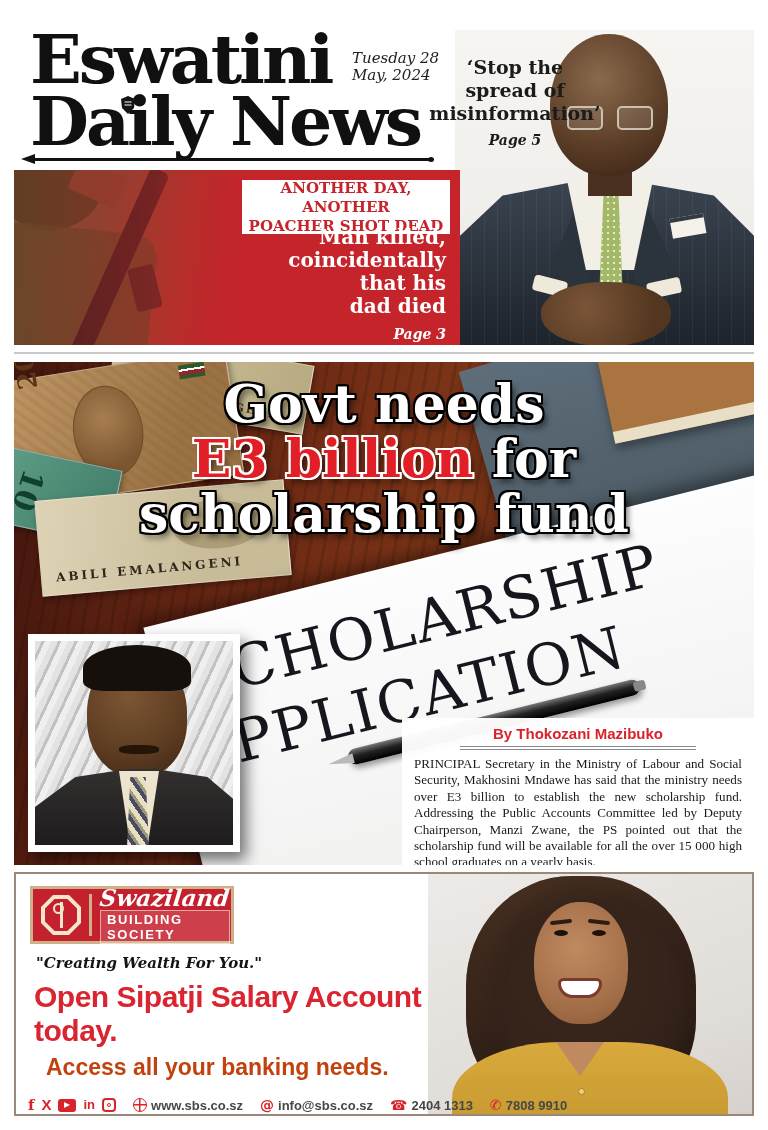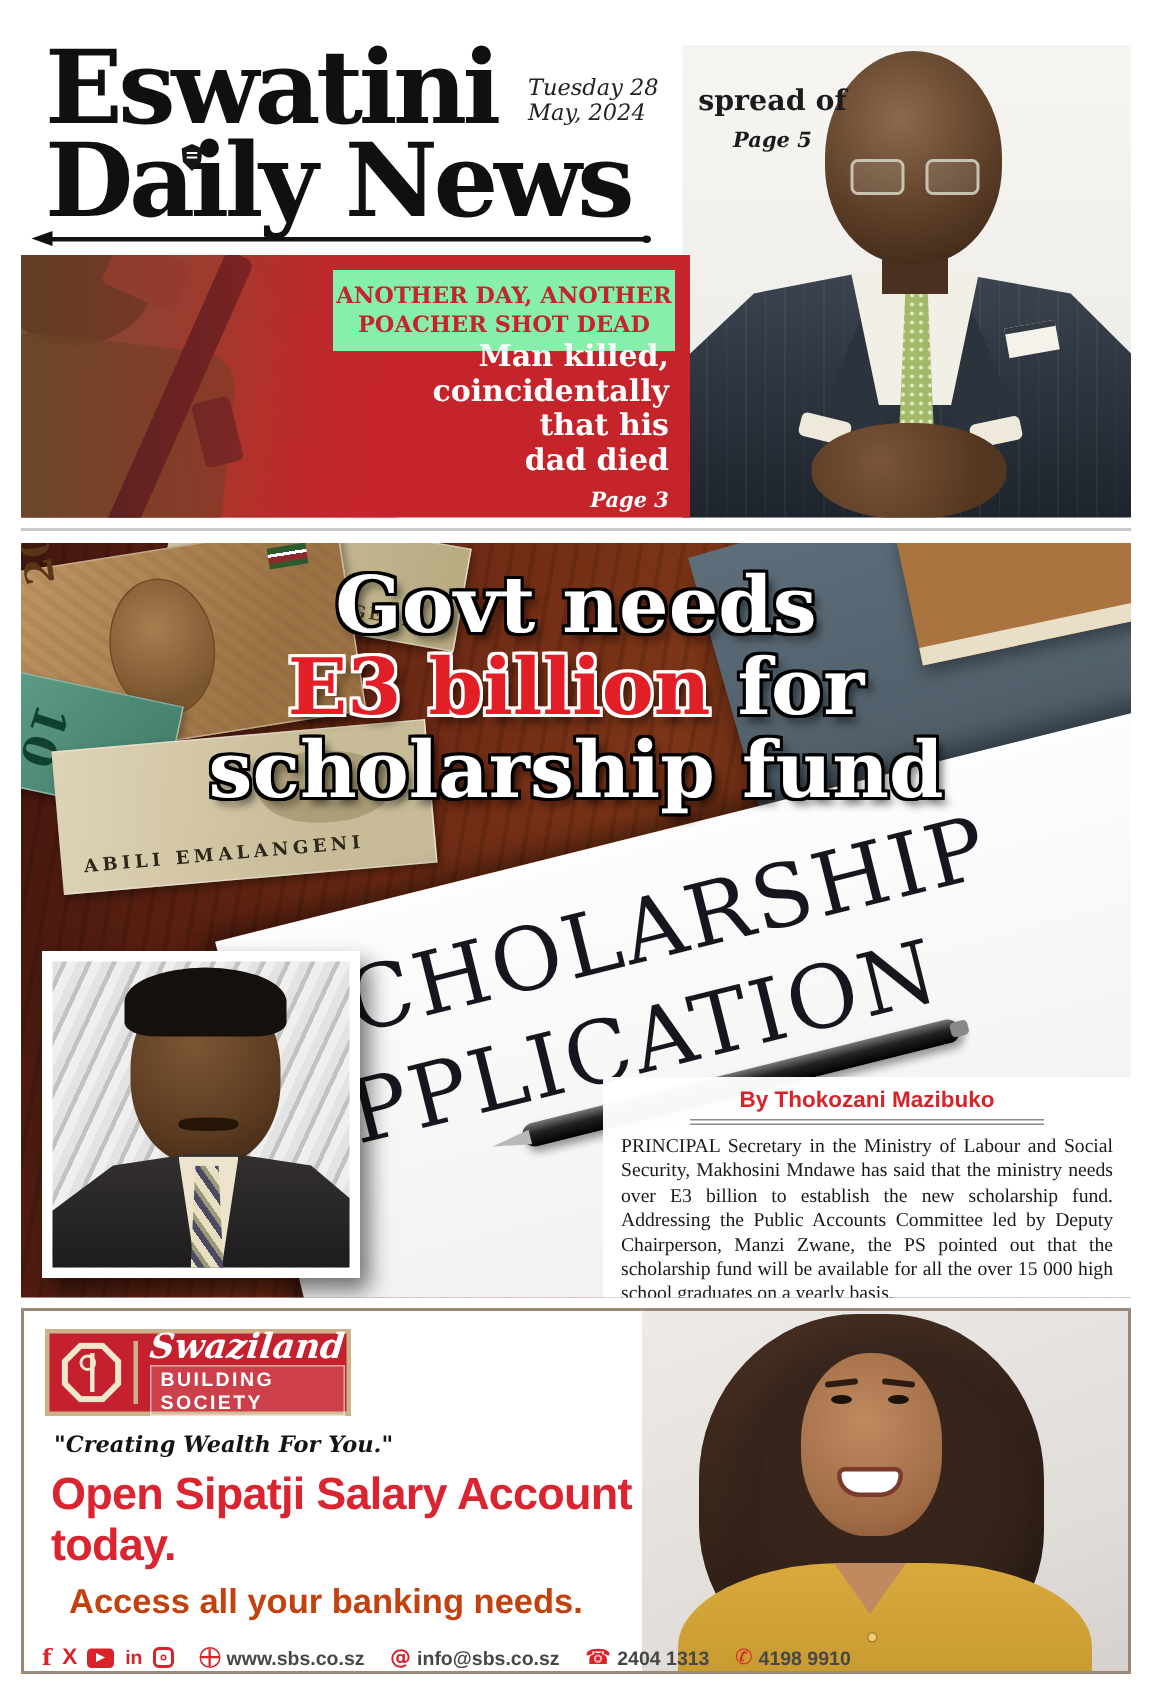--- a/index.html
+++ b/index.html
@@ -59,21 +59,21 @@
   .soldier-body { position:absolute; left:-22px; top:58px; width:160px; height:140px; background:#465026;
     border-radius:24px; transform:rotate(6deg); opacity:.8; }
   .rifle-bar { position:absolute; left:96px; top:-8px; width:20px; height:200px; background:#23211a;
     transform:rotate(24deg); border-radius:6px; }
   .rifle-stock { position:absolute; left:58px; top:-4px; width:52px; height:34px; background:#6e4c2d;
     transform:rotate(24deg); border-radius:4px; }
   .rifle-mag { position:absolute; left:118px; top:96px; width:26px; height:44px; background:#2c2a1e;
     transform:rotate(-14deg); border-radius:4px; }
   .banner-tint { position:absolute; left:0; top:0; width:250px; height:175px;
     background:linear-gradient(90deg, rgba(197,36,43,.25) 0%, rgba(197,36,43,.5) 55%, #c5242b 100%); }
-  .kicker-box { position:absolute; right:10px; top:10px; width:228px; height:54px; background:#86efac;
+  .kicker-box { position:absolute; right:10px; top:10px; width:208px; height:54px; background:#ffffff;
     display:flex; align-items:center; justify-content:center; text-align:center;
     font-family:"DejaVu Serif", serif; font-weight:bold; font-size:15px; line-height:19px; color:#c5242b; }
   .banner-headline { position:absolute; right:14px; top:56px; width:240px; text-align:right; color:#fff;
     font-family:"DejaVu Serif", serif; font-weight:bold; font-size:20px; line-height:23px; }
   .banner-page { font-style:italic; font-size:14px; margin-top:5px; }
   .divider { position:absolute; left:14px; top:352px; width:740px; height:2px; background:#c9c9c9; }
   
   .main { position:absolute; left:14px; top:362px; width:740px; height:503px; overflow:hidden;
     background:repeating-linear-gradient(100deg, rgba(0,0,0,.12) 0 3px, transparent 3px 14px),
                linear-gradient(100deg,#43160e,#6e2a14 35%,#7c3517 55%,#4c1d0f 85%,#3a140b); }
@@ -221,21 +221,23 @@
     <path d="M7 0 L14 3 L13 12 L7 18 L1 12 L0 3 Z" fill="#151515"></path>
     <path d="M3.5 6 H10.5 M3.5 9 H10.5" stroke="#fff" stroke-width="1.2"></path>
   </svg>
   <div class="masthead-date">
     <div>Tuesday 28</div>
     <div>May, 2024</div>
   </div>
   <div class="spear"></div>
 
   <div class="quote-block">
+    <div>‘Stop the</div>
     <div>spread of</div>
+    <div>misinformation’</div>
     <div class="quote-page">Page 5</div>
   </div>
   <div class="exec-photo">
     <div class="exec-suit"></div>
     <div class="exec-lapel-l"></div>
     <div class="exec-lapel-r"></div>
     <div class="exec-shirt"></div>
     <div class="exec-tie"></div>
     <div class="exec-pocket"></div>
     <div class="exec-neck"></div>
@@ -382,18 +384,18 @@
       <span class="c-item gap">
         <span class="glyph">@</span>
         <span>info@sbs.co.sz</span>
       </span>
       <span class="c-item gap">
         <span class="glyph">☎</span>
         <span>2404 1313</span>
       </span>
       <span class="c-item gap">
         <span class="glyph">✆</span>
-        <span>4198 9910</span>
+        <span>7808 9910</span>
       </span>
     </div>
   </div>
 
 </div>
 
 </body></html>

